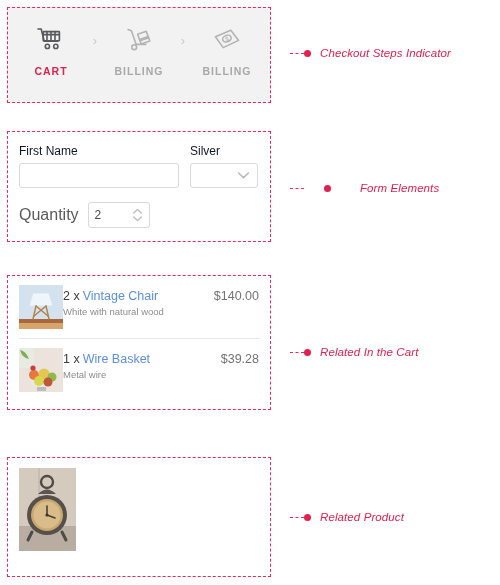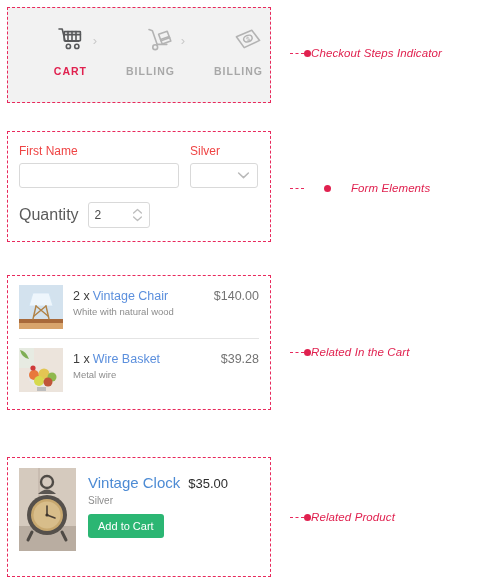--- a/index.html
+++ b/index.html
@@ -35,20 +35,21 @@
     border-top: 1px dashed #e8295c;
   }
   .callout-dot {
     width: 7px;
     height: 7px;
     border-radius: 50%;
     background: #e0214f;
     flex: 0 0 auto;
   }
   .callout-label {
+    margin-left: 9px;
     font-style: italic;
     font-size: 11.5px;
     color: #e0214f;
     letter-spacing: .1px;
   }
 
   
   #steps-panel {
     position: absolute;
     left: 7px;
@@ -62,21 +63,21 @@
     display: flex;
     align-items: flex-start;
     justify-content: center;
     height: 100%;
     padding-top: 18px;
     box-sizing: border-box;
   }
   .step {
     display: flex;
     flex-direction: column;
-    align-items: flex-end;
+    align-items: center;
     width: 72px;
   }
   .step-icon { height: 30px; display:flex; align-items:center; justify-content:center; }
   .step-label {
     margin-top: 10px;
     font-size: 10.5px;
     font-weight: bold;
     letter-spacing: 1px;
     color: #a8a8a8;
   }
@@ -95,21 +96,21 @@
     left: 7px;
     top: 131px;
     width: 264px;
     height: 111px;
     box-sizing: border-box;
   }
   .form-inner { padding: 13px 12px 0 12px; }
   .form-row { display: flex; align-items: flex-start; }
   .field-label {
     font-size: 12px;
-    color: #ef4444;
+    color: #0f172a;
     margin-bottom: 5px;
     display: block;
   }
   .text-input {
     width: 160px;
     height: 25px;
     border: 1px solid #d9d9d9;
     border-radius: 3px;
     background: #fff;
     box-sizing: border-box;
@@ -179,21 +180,21 @@
   }
   .cart-row.divided { border-bottom: 1px solid #e4e4e4; }
   .cart-row.second { padding-top: 9px; }
   .thumb {
     width: 44px;
     height: 44px;
     flex: 0 0 auto;
     position: relative;
     overflow: hidden;
   }
-  .cart-text { flex: 1 1 auto; margin-left: 10px; padding-top: 1px; }
+  .cart-text { flex: 1 1 auto; padding-top: 1px; }
   .prod-title-line {
     display: flex;
     align-items: baseline;
     justify-content: space-between;
   }
   .qty-x { font-size: 12.5px; color: #3d3d3d; }
   .prod-link {
     font-size: 12.5px;
     color: #5b8fdd;
     margin-left: 3px;
@@ -430,28 +431,20 @@
         <circle cx="28" cy="47" r="13.5" fill="#d8bd8a"></circle>
         <g stroke="#4b4036" stroke-width="1.6" stroke-linecap="round">
           <path d="M28 47 L28 38"></path>
           <path d="M28 47 L36 50"></path>
         </g>
         <circle cx="28" cy="47" r="1.6" fill="#3c332b"></circle>
         <path d="M13 64 L9 72" stroke="#4f4a45" stroke-width="3" stroke-linecap="round"></path>
         <path d="M43 64 L47 72" stroke="#4f4a45" stroke-width="3" stroke-linecap="round"></path>
       </svg>
     </span>
-    <div class="related-text">
-      <div class="related-title-line">
-        <span class="related-link">Vintage Clock</span>
-        <span class="related-price">$35.00</span>
-      </div>
-      <div class="related-sub">Silver</div>
-      <button class="add-btn">Add to Cart</button>
-    </div>
   </div>
 </div>
 <div class="anno-box" style="left:7px; top:457px; width:264px; height:120px;"></div>
 
 <div class="callout" style="left:290px; top:47px;">
   <span class="callout-line"></span>
   <span class="callout-dot"></span>
   <span class="callout-label">Checkout Steps Indicator</span>
 </div>
 

